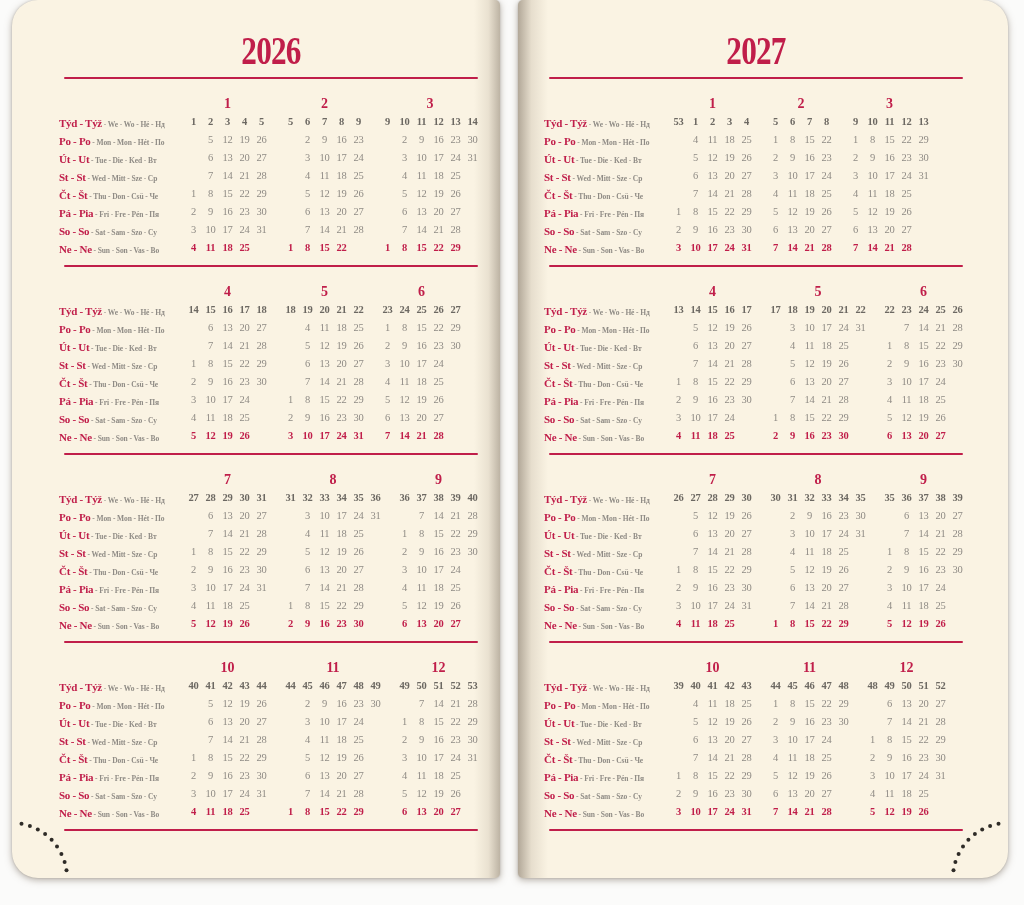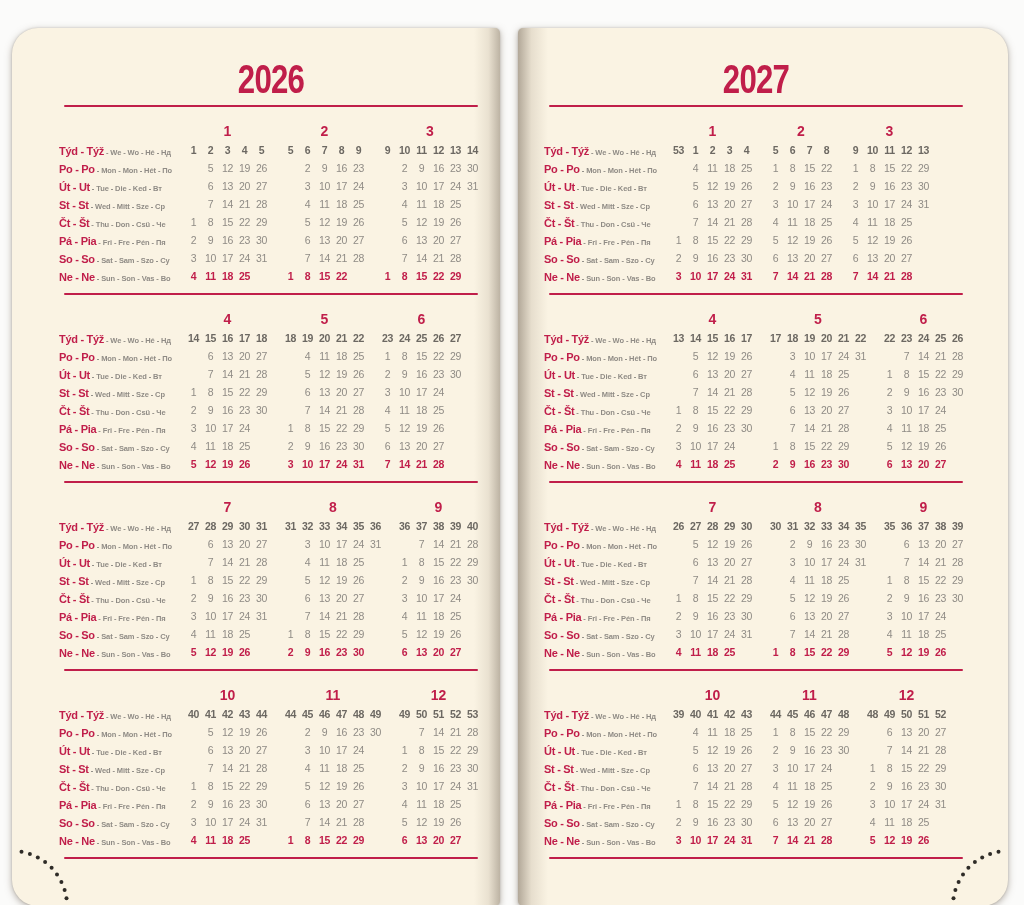--- a/index.html
+++ b/index.html
@@ -2,22 +2,22 @@
 <html style="--accent: #c01e4a; --page: #faf3e3; --day: #8f8b85; --week: #6c6862;"><head>
 <meta charset="utf-8">
 <style>
   :root{
     --accent:#c01e4a; --page:#faf3e3; --day:#8f8b85; --week:#6c6862; --stitch:#2e2b27;
   }
   *{box-sizing:border-box;margin:0;padding:0;}
   html,body{width:1024px;height:905px;}
   body{background:#fbfbfa;font-family:"Liberation Sans","DejaVu Sans",sans-serif;position:relative;overflow:hidden;}
   .spread{position:absolute;inset:0;}
-  .page{position:absolute;top:28px;height:878px;background:var(--page);
-        box-shadow:0 2px 7px rgba(110,95,80,.5), 0 0 2px rgba(0,0,0,.18);}
+  .page{position:absolute;top:0;height:878px;background:var(--page);
+        box-shadow:0 2px 7px rgba(110,95,80,.5), 0 0 2px rgba(0,0,0,.18);font-family:Liberation Serif, serif;}
   .page-left{left:12px;width:488px;border-radius:26px 5px 5px 26px;}
   .page-right{left:518px;width:490px;border-radius:5px 26px 26px 5px;}
   
   .page-left::after{content:"";position:absolute;top:0;right:0;width:26px;height:100%;
         background:linear-gradient(to right, rgba(90,70,50,0) 0%, rgba(90,70,50,.10) 55%, rgba(60,45,30,.32) 100%);
         border-radius:0 5px 5px 0;pointer-events:none;}
   .page-right::before{content:"";position:absolute;top:0;left:0;width:30px;height:100%;
         background:linear-gradient(to right, rgba(60,45,30,.38) 0%, rgba(90,70,50,.12) 45%, rgba(90,70,50,0) 100%);
         border-radius:5px 0 0 5px;pointer-events:none;}
   .content{position:absolute;top:0;width:424px;}

